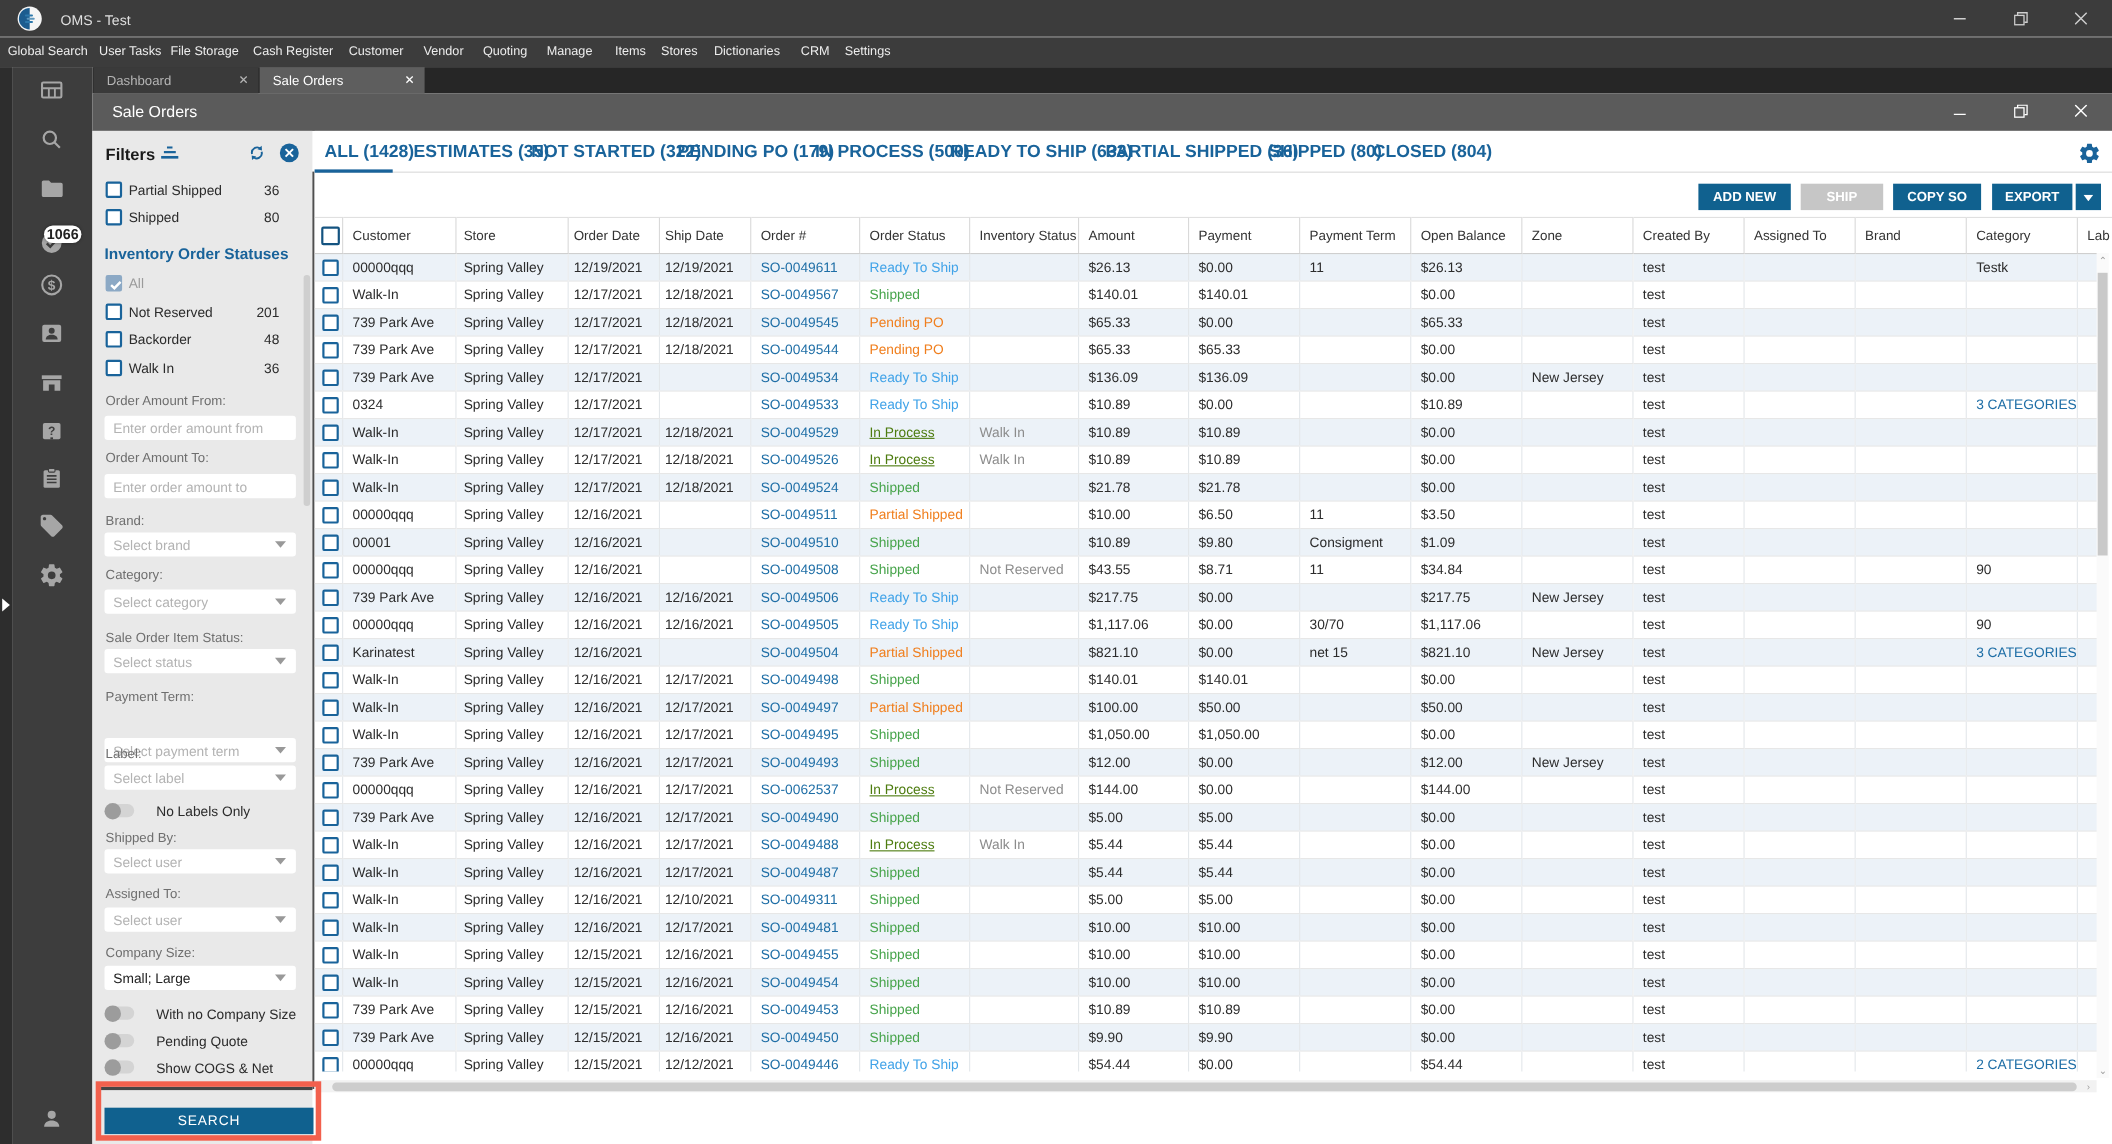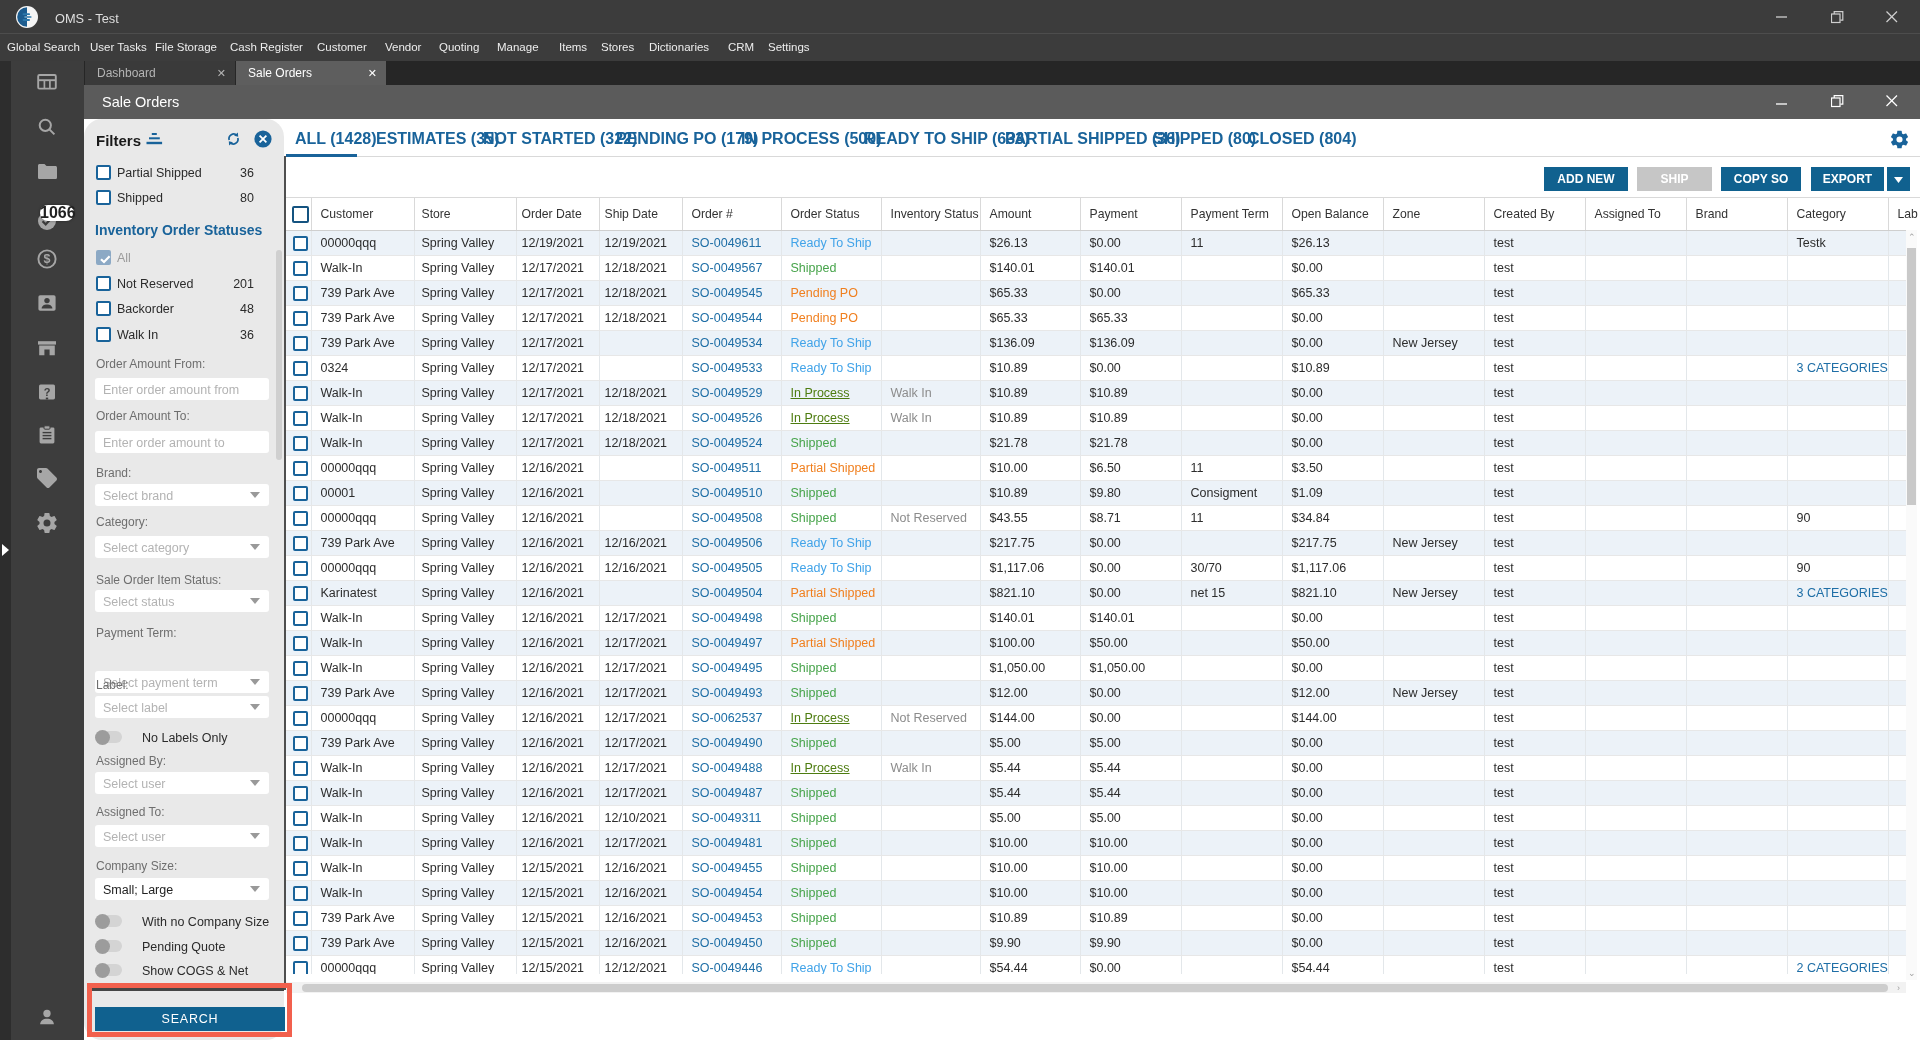--- a/index.html
+++ b/index.html
@@ -15,21 +15,21 @@
 #tab1 { left:1px; width:150px; background:#3a3a3a; color:#b5b5b5; }
 #tab2 { left:152px; width:150px; background:#5e5e5e; color:#fff; }
 .wtab .tx { position:absolute; left:12px; }
 .wtab .cx { position:absolute; right:9px; top:0; font-size:11px; }
 #sobar { left:84px; top:85px; width:1836px; height:34px; background:#5b5b5b; color:#fff; }
 #sobar .t { position:absolute; left:18px; top:9px; font-size:14.5px; }
 #title-text { left:55px; top:10.5px; color:#dfdfdf; font-size:12.8px; }
 .menu-item { position:absolute; top:41px; color:#ededed; font-size:11.5px; }
 .wbtn { position:absolute; }
 
-#fpanel { left:84px; top:119px; width:200px; height:921px; background:#e9e9e9;border-radius:18px; }
+#fpanel { left:84px; top:119px; width:200px; height:921px; background:#e9e9e9; }
 #fpanel-border { left:284px; top:156px; width:2px; height:834px; background:#4f4f4f; }
 #ftitle { position:absolute; left:12px; top:13px; font-size:15px; font-weight:bold; color:#1a1a1a; }
 .frow { position:absolute; left:12px; height:16px; width:176px; }
 .fcb { position:absolute; left:0; top:0; width:15px; height:15px; border:2px solid #19639a; border-radius:2px; background:#fff; }
 .fcb.on { background:#8ca9c5; border-color:#8ca9c5; }
 .fcl { position:absolute; left:21px; top:1px; font-size:12.5px; color:#2b2b2b; line-height:15px; }
 .fcl.gray { color:#9b9b9b; }
 .fcn { position:absolute; right:18px; top:1px; font-size:12.5px; color:#2b2b2b; line-height:15px; }
 .fhead { position:absolute; left:11px; font-size:14px; font-weight:bold; color:#19639a; }
 .flab { position:absolute; left:12px; font-size:12px; color:#6e6e6e; }
@@ -188,21 +188,21 @@
       <line x1="7.6" y1="9.6" x2="16.4" y2="9.6" stroke="#3d3d3d" stroke-width="1.4"></line>
       <line x1="7.6" y1="12.6" x2="16.4" y2="12.6" stroke="#3d3d3d" stroke-width="1.4"></line>
       <line x1="7.6" y1="15.6" x2="16.4" y2="15.6" stroke="#3d3d3d" stroke-width="1.4"></line>
     </svg>
     <svg class="sic" style="left:35.0px;top:466.0px" width="24" height="24" viewBox="0 0 24 24">
       <path d="M21.41 11.58l-9-9C12.05 2.22 11.55 2 11 2H4c-1.1 0-2 .9-2 2v7c0 .55.22 1.05.59 1.42l9 9c.36.36.86.58 1.41.58.55 0 1.05-.22 1.41-.59l7-7c.37-.36.59-.86.59-1.41 0-.55-.22-1.06-.59-1.42zM5.5 7C4.67 7 4 6.33 4 5.5S4.67 4 5.5 4 7 4.67 7 5.5 6.33 7 5.5 7z" fill="#a6a6a6"></path>
     </svg>
     <svg class="sic" style="left:35.0px;top:511.0px" width="24" height="24" viewBox="0 0 24 24">
       <path d="M19.43 12.98c.04-.32.07-.64.07-.98s-.03-.66-.07-.98l2.11-1.65c.19-.15.24-.42.12-.64l-2-3.46c-.12-.22-.39-.3-.61-.22l-2.49 1c-.52-.4-1.08-.73-1.69-.98l-.38-2.65A.49.49 0 0 0 14 2h-4c-.25 0-.46.18-.49.42l-.38 2.65c-.61.25-1.17.59-1.69.98l-2.49-1c-.23-.09-.49 0-.61.22l-2 3.46c-.13.22-.07.49.12.64l2.11 1.65c-.04.32-.07.65-.07.98s.03.66.07.98l-2.11 1.65c-.19.15-.24.42-.12.64l2 3.46c.12.22.39.3.61.22l2.49-1c.52.4 1.08.73 1.69.98l.38 2.65c.03.24.24.42.49.42h4c.25 0 .46-.18.49-.42l.38-2.65c.61-.25 1.17-.59 1.69-.98l2.49 1c.23.09.49 0 .61-.22l2-3.46c.12-.22.07-.49-.12-.64zM12 15.5a3.5 3.5 0 1 1 0-7 3.5 3.5 0 0 1 0 7z" fill="#a6a6a6"></path>
     </svg>
-<div class="abs" style="left:40px;top:205px;width:34px;height:16px;background:#fff;border-radius:8px;box-shadow:0 0 3px rgba(0,0,0,.4);z-index:5;text-align:center;font-size:16px;font-weight:bold;color:#222;line-height:16px">1066</div>
+<div class="abs" style="left:40px;top:205px;width:34px;height:16px;background:#fff;border-radius:8px;box-shadow:0 0 3px rgba(0,0,0,.4);z-index:5;text-align:center;font-size:13px;font-weight:bold;color:#222;line-height:16px">1066</div>
 <svg class="sic" style="left:36px;top:1006px" width="22" height="22" viewBox="0 0 24 24">
       <circle cx="12" cy="8.2" r="4" fill="#a6a6a6"></circle>
       <path d="M4.5 20c0-4 3.4-6.2 7.5-6.2s7.5 2.2 7.5 6.2z" fill="#a6a6a6"></path>
     </svg>
 <svg class="abs" style="left:1px;top:543px" width="9" height="14" viewBox="0 0 9 14">
       <path d="M1 1l7 6-7 6z" fill="#fff"></path>
     </svg>
 <div class="abs" id="fpanel">
  <div id="ftitle">Filters</div>
  <svg style="position:absolute;left:62px;top:14px" width="17" height="13" viewBox="0 0 17 13">
@@ -287,21 +287,21 @@
       <div class="fin" style="top:577px">
         <span class="ph">Select label</span>
         <span class="dar"></span>
       </div>
       <div class="ftog" style="top:611px">
         <span class="tg">
           <span class="knob"></span>
         </span>
         <span class="tgl">No Labels Only</span>
       </div>
-      <div class="flab" style="top:635px">Assigned By:</div>
+      <div class="flab" style="top:635px">Shipped By:</div>
       <div class="fin" style="top:653px">
         <span class="ph">Select user</span>
         <span class="dar"></span>
       </div>
       <div class="flab" style="top:685.5px">Assigned To:</div>
       <div class="fin" style="top:706px">
         <span class="ph">Select user</span>
         <span class="dar"></span>
       </div>
       <div class="flab" style="top:739.5px">Company Size:</div>

